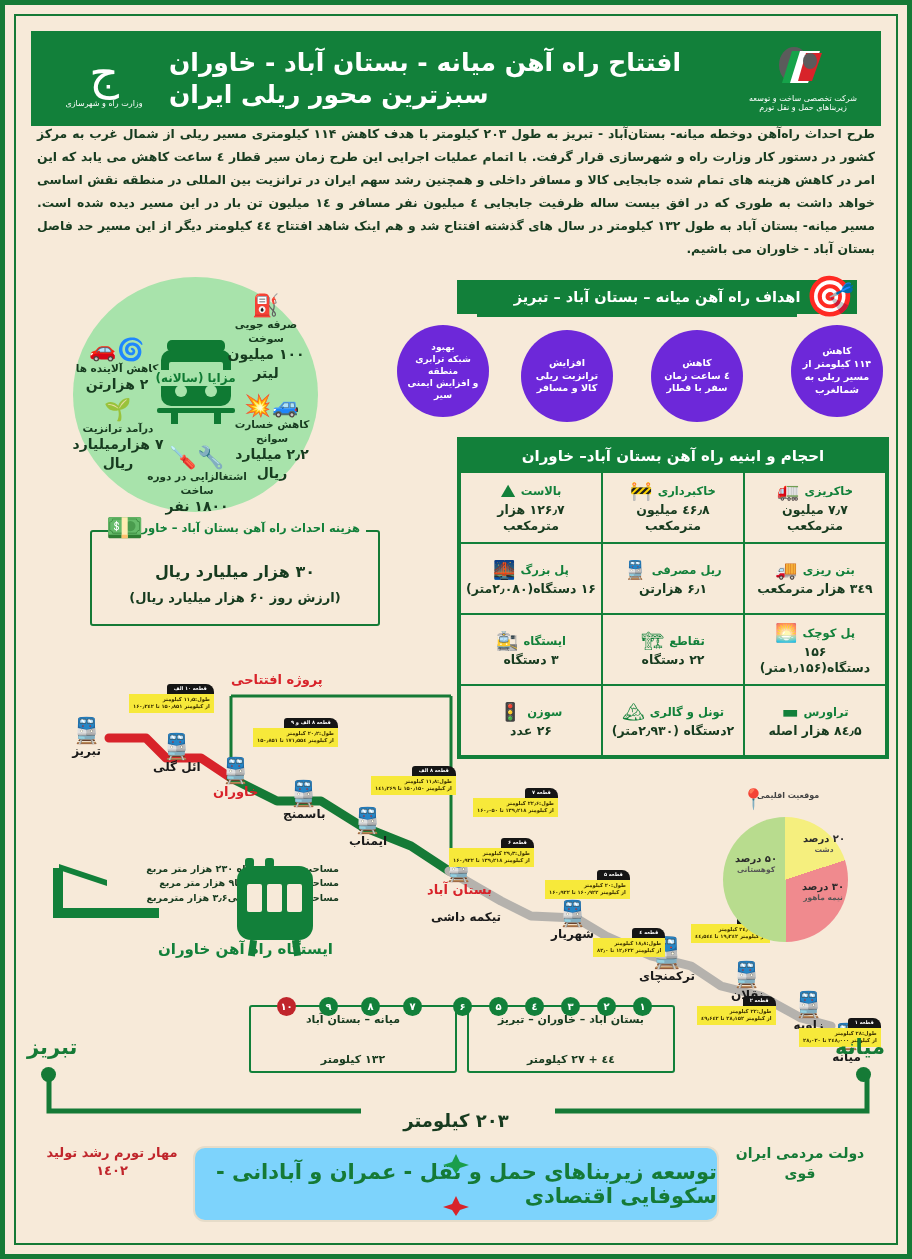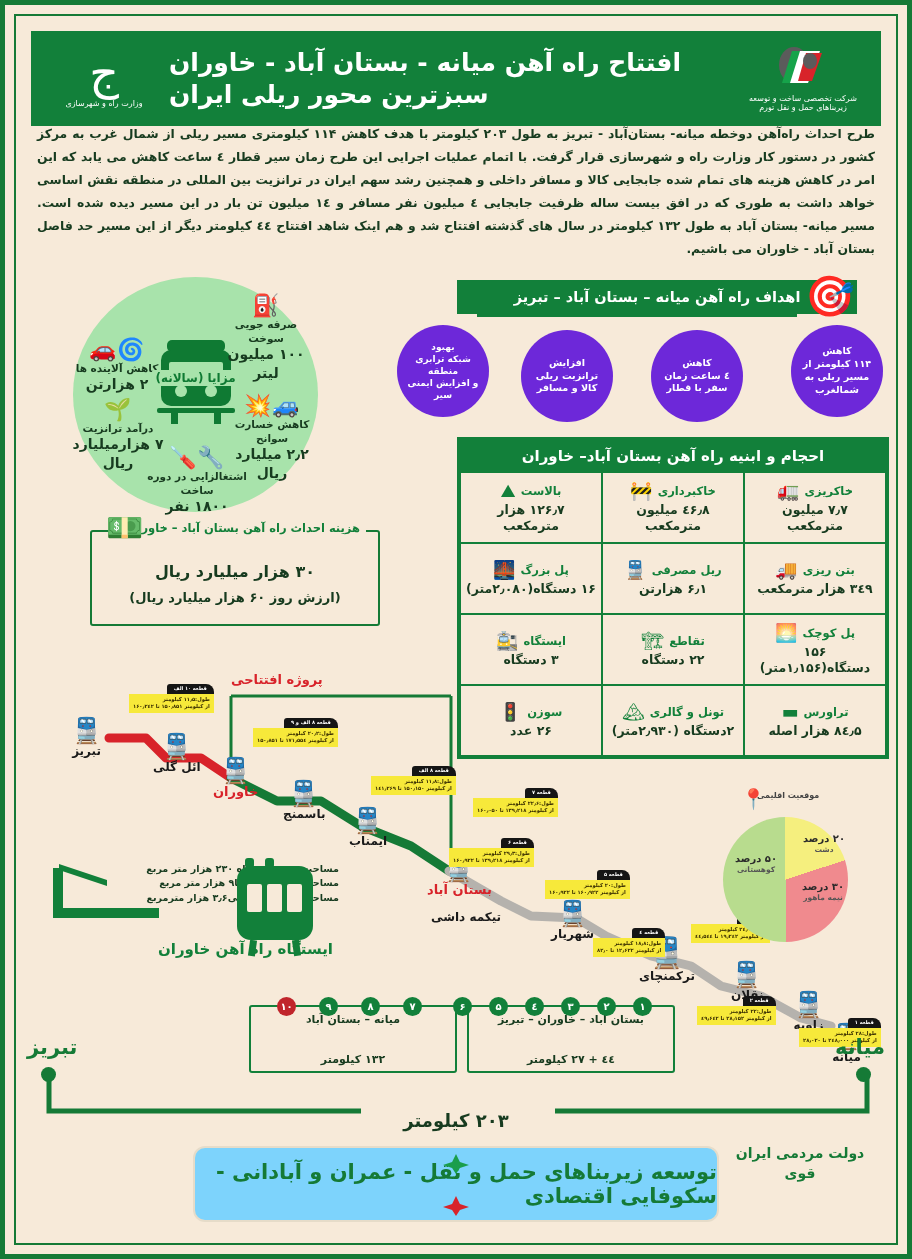--- a/index.html
+++ b/index.html
@@ -580,15 +580,16 @@
 </svg>
 <div class="total-km">۲۰۳ کیلومتر</div>
 
 <div class="footer">
   <div class="foot-slogan-r">دولت مردمی ایران قوی</div>
   <div class="foot-banner">
     <div class="tulip-top"></div>
     <div class="foot-text">توسعه زیربناهای حمل و نقل - عمران و آبادانی - سکوفایی اقتصادی</div>
     <div class="tulip-bot"></div>
   </div>
+  <div class="foot-slogan-l">مهار تورم رشد تولید ۱٤۰۲</div>
 </div>
 
 </div>
 
 </body></html>

